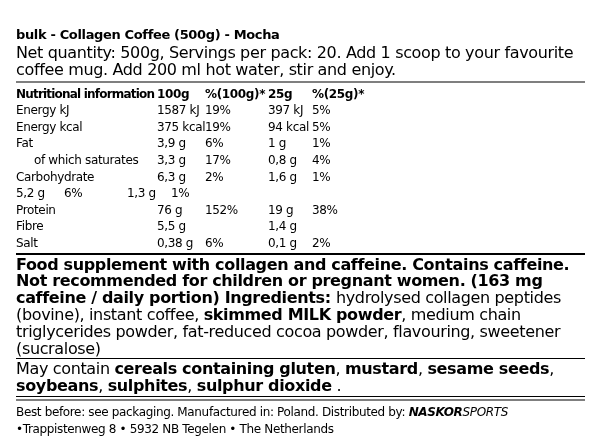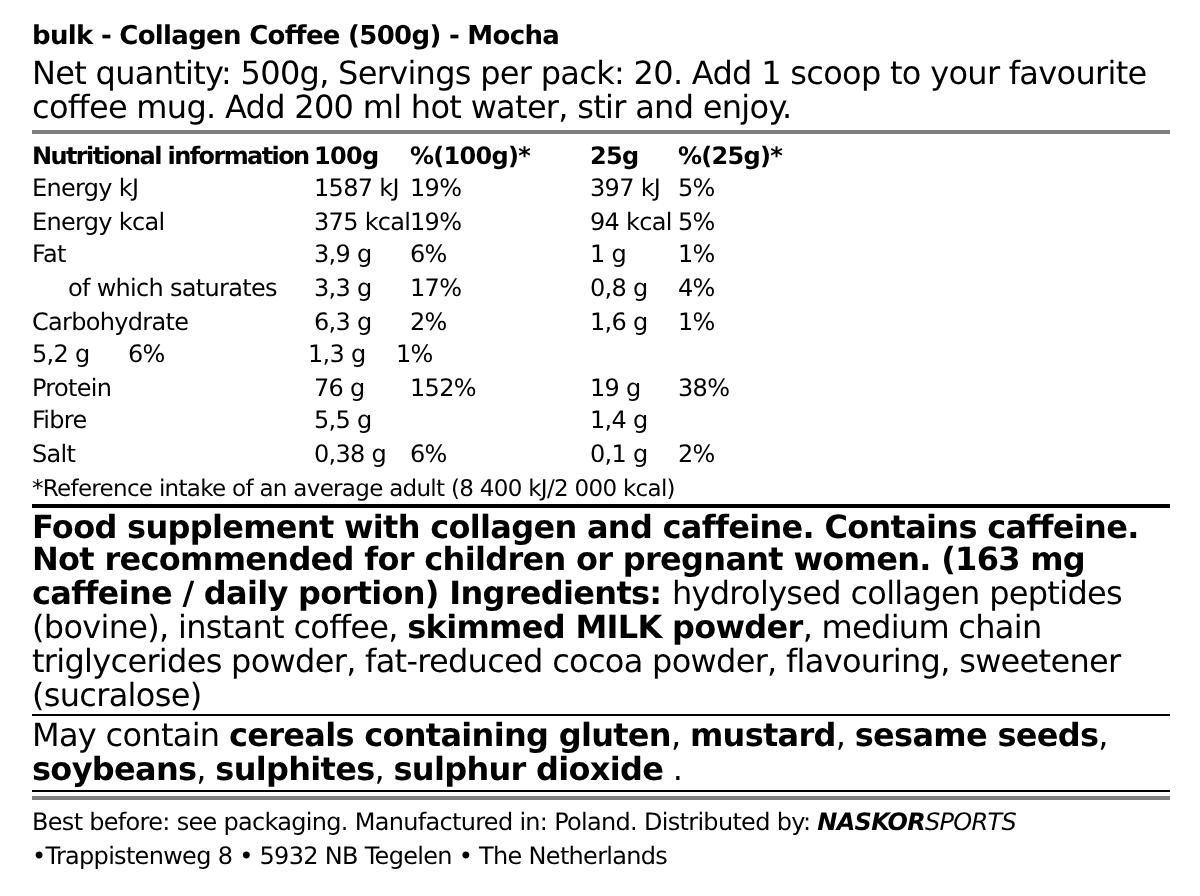--- a/index.html
+++ b/index.html
@@ -4,41 +4,41 @@
 <style>
   * { margin: 0; padding: 0; box-sizing: border-box; }
   html, body { background: #ffffff; }
   body {
     width: 600px; height: 448px;
     font-family: "DejaVu Sans", sans-serif;
     color: #000000;
   }
   .page {
     width: 600px; height: 448px;
-    padding: 10px 15px 0 16px;
+    padding: 26px 15px 0 16px;
     overflow: hidden;
     letter-spacing: -0.35px;
   }
   .title {
     font-size: 13px; font-weight: bold;
     line-height: 17px; margin-bottom: 2px;
     white-space: nowrap;
   }
   .para { font-size: 16px; line-height: 16.8px; }
   .rule { border: 0; }
   .rule-gray  { height: 2px; background: var(--rule-gray, #7f7f7f); margin: 2px 0 3px 0; }
   .rule-black-thick { height: 2px; background: var(--rule-black, #000); margin: 1px 0 2px 0; }
   .rule-black-thin  { height: 1px; background: var(--rule-black, #000); margin: 1px 0 2px 0; }
   .ntable { font-size: 12px; }
   .trow { display: flex; line-height: 16.6px; white-space: nowrap; }
   .trow.head { font-weight: bold; }
   .c1 { width: 141px; flex: none; overflow: visible; }
   .c2 { width: 48px;  flex: none; }
   .c3 { width: 63px;  flex: none; }
-  .c4 { width: 44px;  flex: none; margin-left: 27px; }
+  .c4 { width: 44px;  flex: none; }
   .c5 { flex: 1; }
   .head .c1 { letter-spacing: -0.8px; }
   .indent { padding-left: 18px; }
   .footnote { font-size: 11.5px; line-height: 14px; padding-top: 1px; }
   .bottom-line { font-size: 12px; line-height: 16.8px; }
 </style>
 </head>
 <body style="background: rgb(255, 255, 255); color: rgb(0, 0, 0);">
 
 <div class="page">
@@ -114,21 +114,20 @@
       <span class="c5"></span>
     </div>
     <div class="trow">
       <span class="c1">Salt</span>
       <span class="c2">0,38 g</span>
       <span class="c3">6%</span>
       <span class="c4">0,1 g</span>
       <span class="c5">2%</span>
     </div>
 
-    <div class="footnote">*Reference intake of an average adult (8 400 kJ/2 000 kcal)</div>
   </div>
 
   <div class="rule rule-black-thick"></div>
 
   <div class="para"><span style="font-weight: bold;">Food supplement with collagen and caffeine. Contains caffeine. Not recommended for children or pregnant women. (163 mg caffeine / daily portion) </span><span style="font-weight: bold;">Ingredients: </span><span>hydrolysed collagen peptides (bovine), instant coffee, </span><span style="font-weight: bold;">skimmed MILK powder</span><span>, medium chain triglycerides powder, fat-reduced cocoa powder, flavouring, sweetener (sucralose)</span></div>
 
   <div class="rule rule-black-thin"></div>
 
   <div class="para"><span>May contain </span><span style="font-weight: bold;">cereals containing gluten</span><span>, </span><span style="font-weight: bold;">mustard</span><span>, </span><span style="font-weight: bold;">sesame seeds</span><span>, </span><span style="font-weight: bold;">soybeans</span><span>, </span><span style="font-weight: bold;">sulphites</span><span>, </span><span style="font-weight: bold;">sulphur dioxide</span><span> .</span></div>
 

